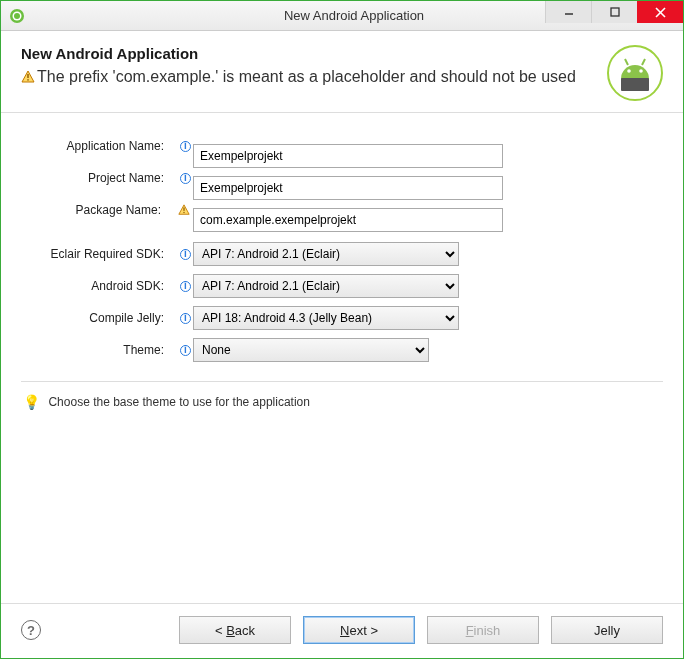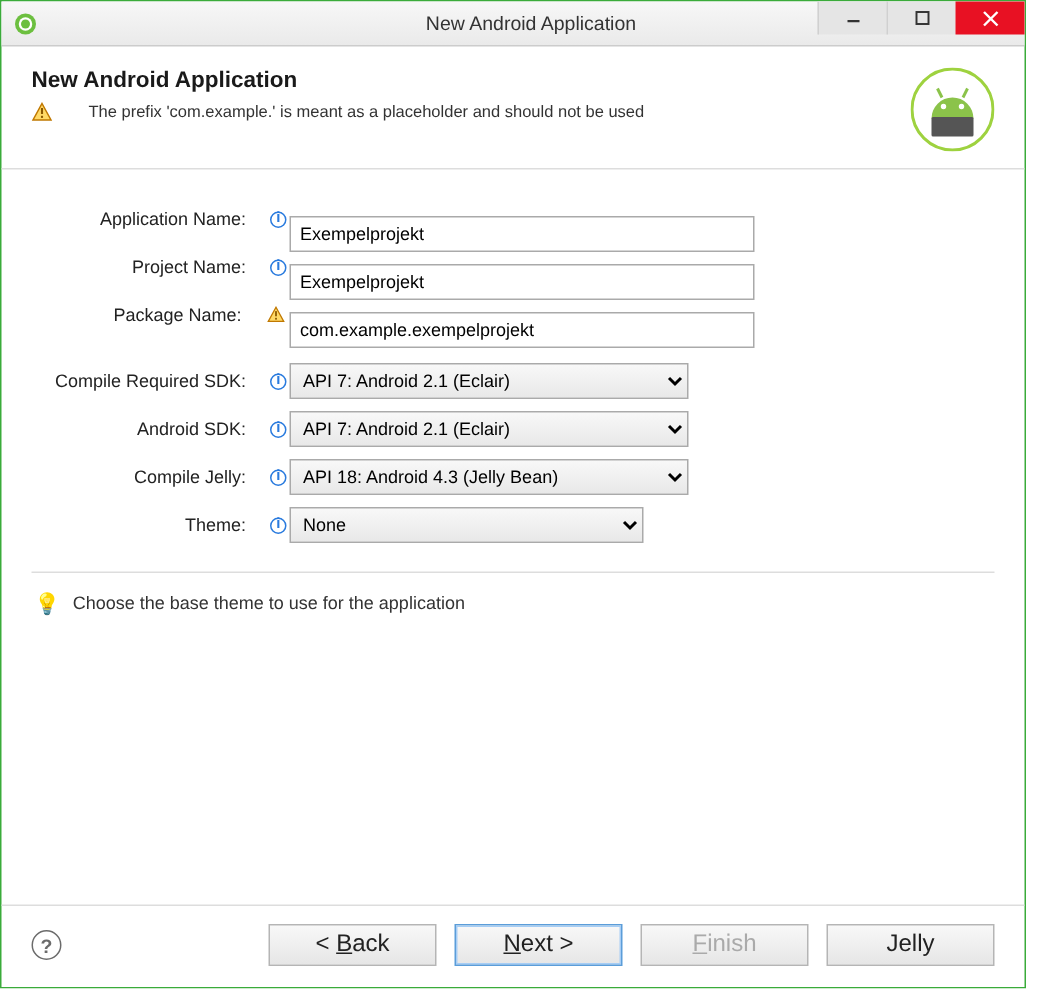--- a/index.html
+++ b/index.html
@@ -69,22 +69,22 @@
   .header-left { flex: 1; }
   .header h1 {
     font-size: 15px;
     font-weight: 600;
     margin: 0 0 6px 0;
     color: #1a1a1a;
   }
   .header-msg {
     display: flex;
     align-items: center;
-    gap: 24px;
-    font-size: 11px;
+    gap: 2px;
+    font-size: 16px;
     color: #333;
   }
   .header-icon {
     width: 56px; height:56px;
     flex-shrink: 0;
   }
   .body {
     flex: 1;
     padding: 20px 20px 8px 20px;
     overflow: auto;
@@ -162,21 +162,21 @@
     font-weight: bold;
     font-size: 13px;
   }
   .footer .spacer { flex: 1; }
   .btn {
     min-width: 112px;
     height: 28px;
     background: linear-gradient(#f8f8f8,#e6e6e6);
     border: 1px solid #b5b5b5;
     font: inherit;
-    font-size: 16px;
+    font-size: 13px;
     color: #222;
     cursor: pointer;
   }
   .btn.default {
     border: 1px solid #5b9dd9;
     box-shadow: 0 0 0 1px #a6cdf5 inset;
   }
   .btn:disabled {
     color: #aaa;
     cursor: default;
@@ -276,21 +276,21 @@
               </svg>
           </span>
         </div>
         <input type="text" class="input-wide" value="com.example.exempelprojekt" style="">
       </div>
     </div>
 
     <div class="form-group">
       <div class="form-row">
         <div class="form-label">
-          <span>Compile Required SDK:</span>
+          <span>Eclair Required SDK:</span>
             <span class="decor info">i</span>
         </div>
         <select class="select-mid">
           <option>API 7: Android 2.1 (Eclair)</option>
         </select>
       </div>
       <div class="form-row">
         <div class="form-label">
           <span>Android SDK:</span>
             <span class="decor info">i</span>

